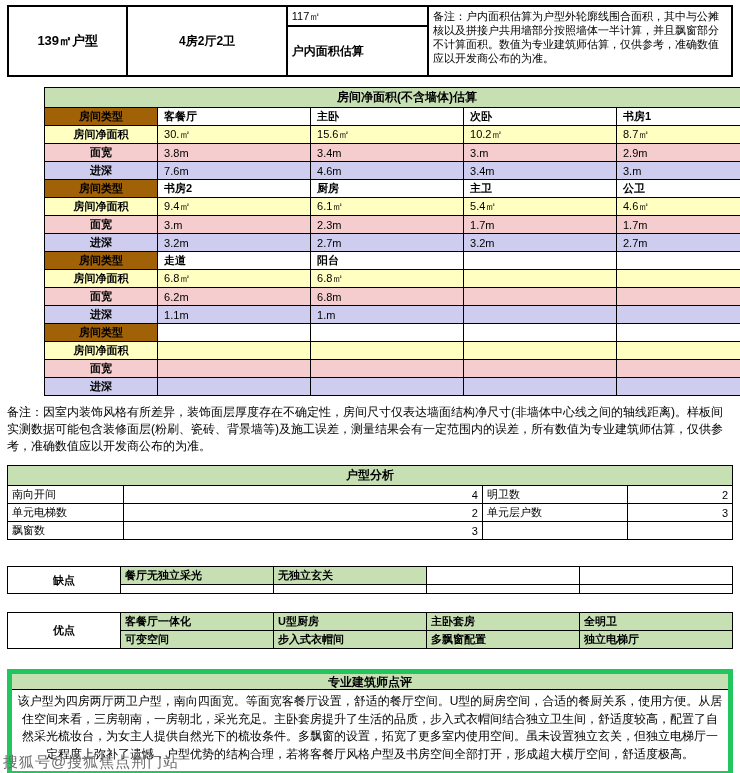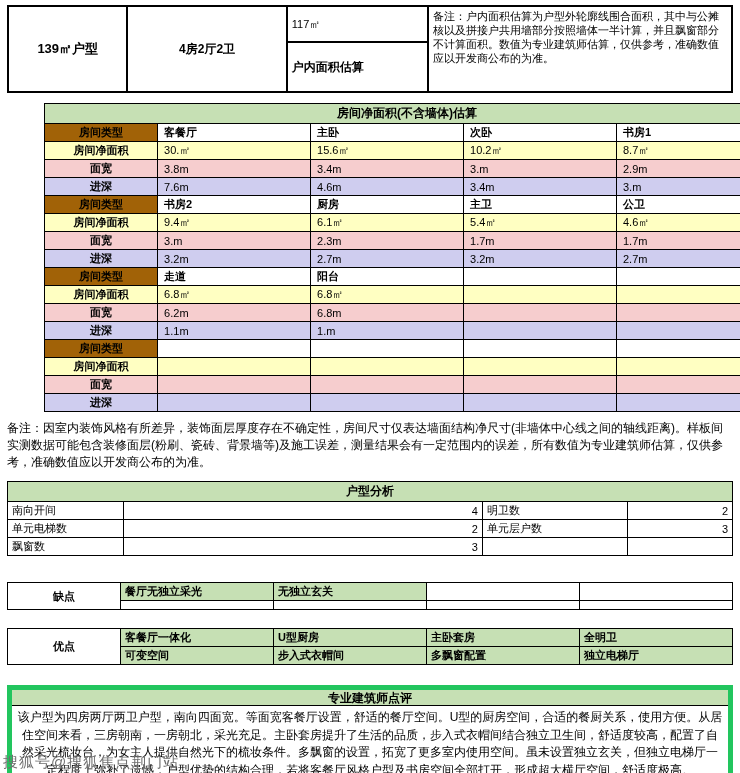--- a/index.html
+++ b/index.html
@@ -13,21 +13,21 @@
   table { border-collapse:collapse; width:100%; table-layout:fixed; }
   td { border:1px solid #000; font-size:11px; padding:1px 4px; height:15px;
        overflow:hidden; white-space:nowrap; vertical-align:middle; }
   .green { background:#c6e0b4; }
   .title { font-weight:bold; text-align:center; font-size:12px; }
 
   
   .head-table td { border:2px solid #000; }
   .head-table .h1 { font-weight:bold; font-size:13px; text-align:center; }
   .head-table .h2 { font-weight:bold; font-size:12px; text-align:center; }
-  .head-table .h3a { font-size:11px; height:36px; }
+  .head-table .h3a { font-size:11px; height:20px; }
   .head-table .h3b { font-weight:bold; font-size:12px; height:50px; }
   .head-table .h4 { font-size:11px; white-space:normal; line-height:14px;
                     vertical-align:top; padding:2px 4px; }
 
   
   .room-table { margin-top:10px;margin-left:37px; }
   .room-table td.lbl { font-weight:bold; text-align:center; }
   .room-table td.data { text-align:left; padding-left:6px; }
   .r-type td.lbl { background:#a16207; }
   .r-type td.data { background:#ffffff; font-weight:bold; }

